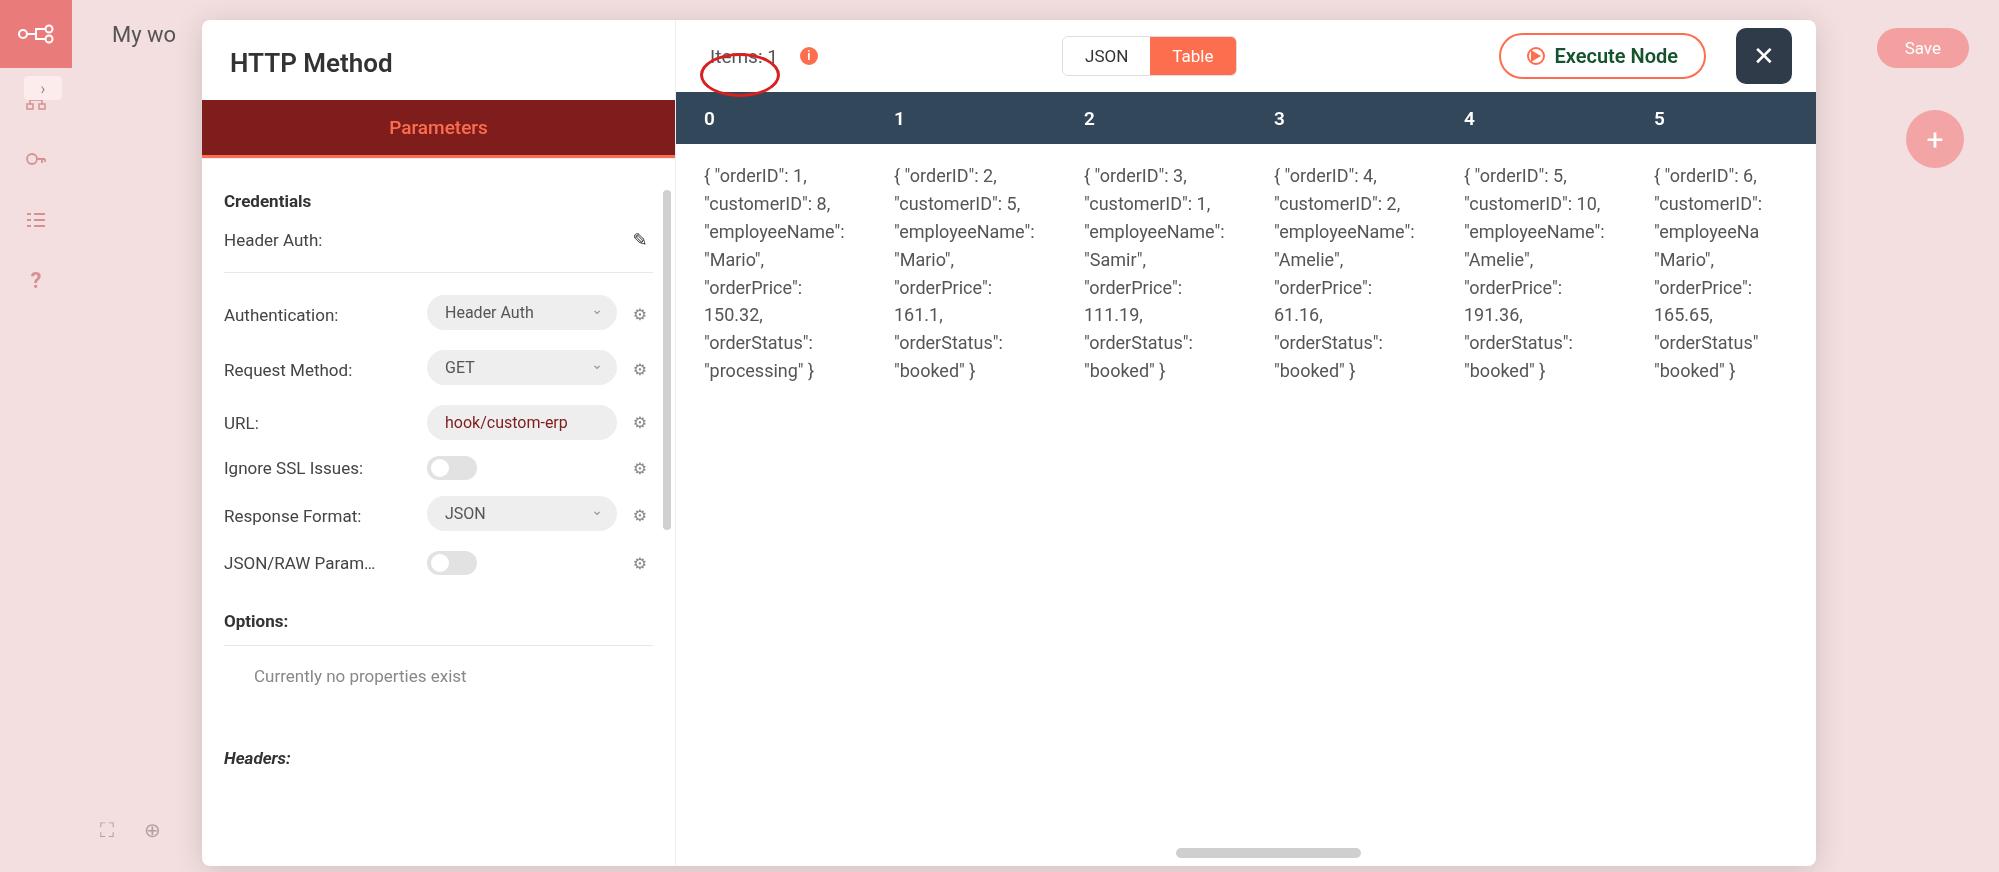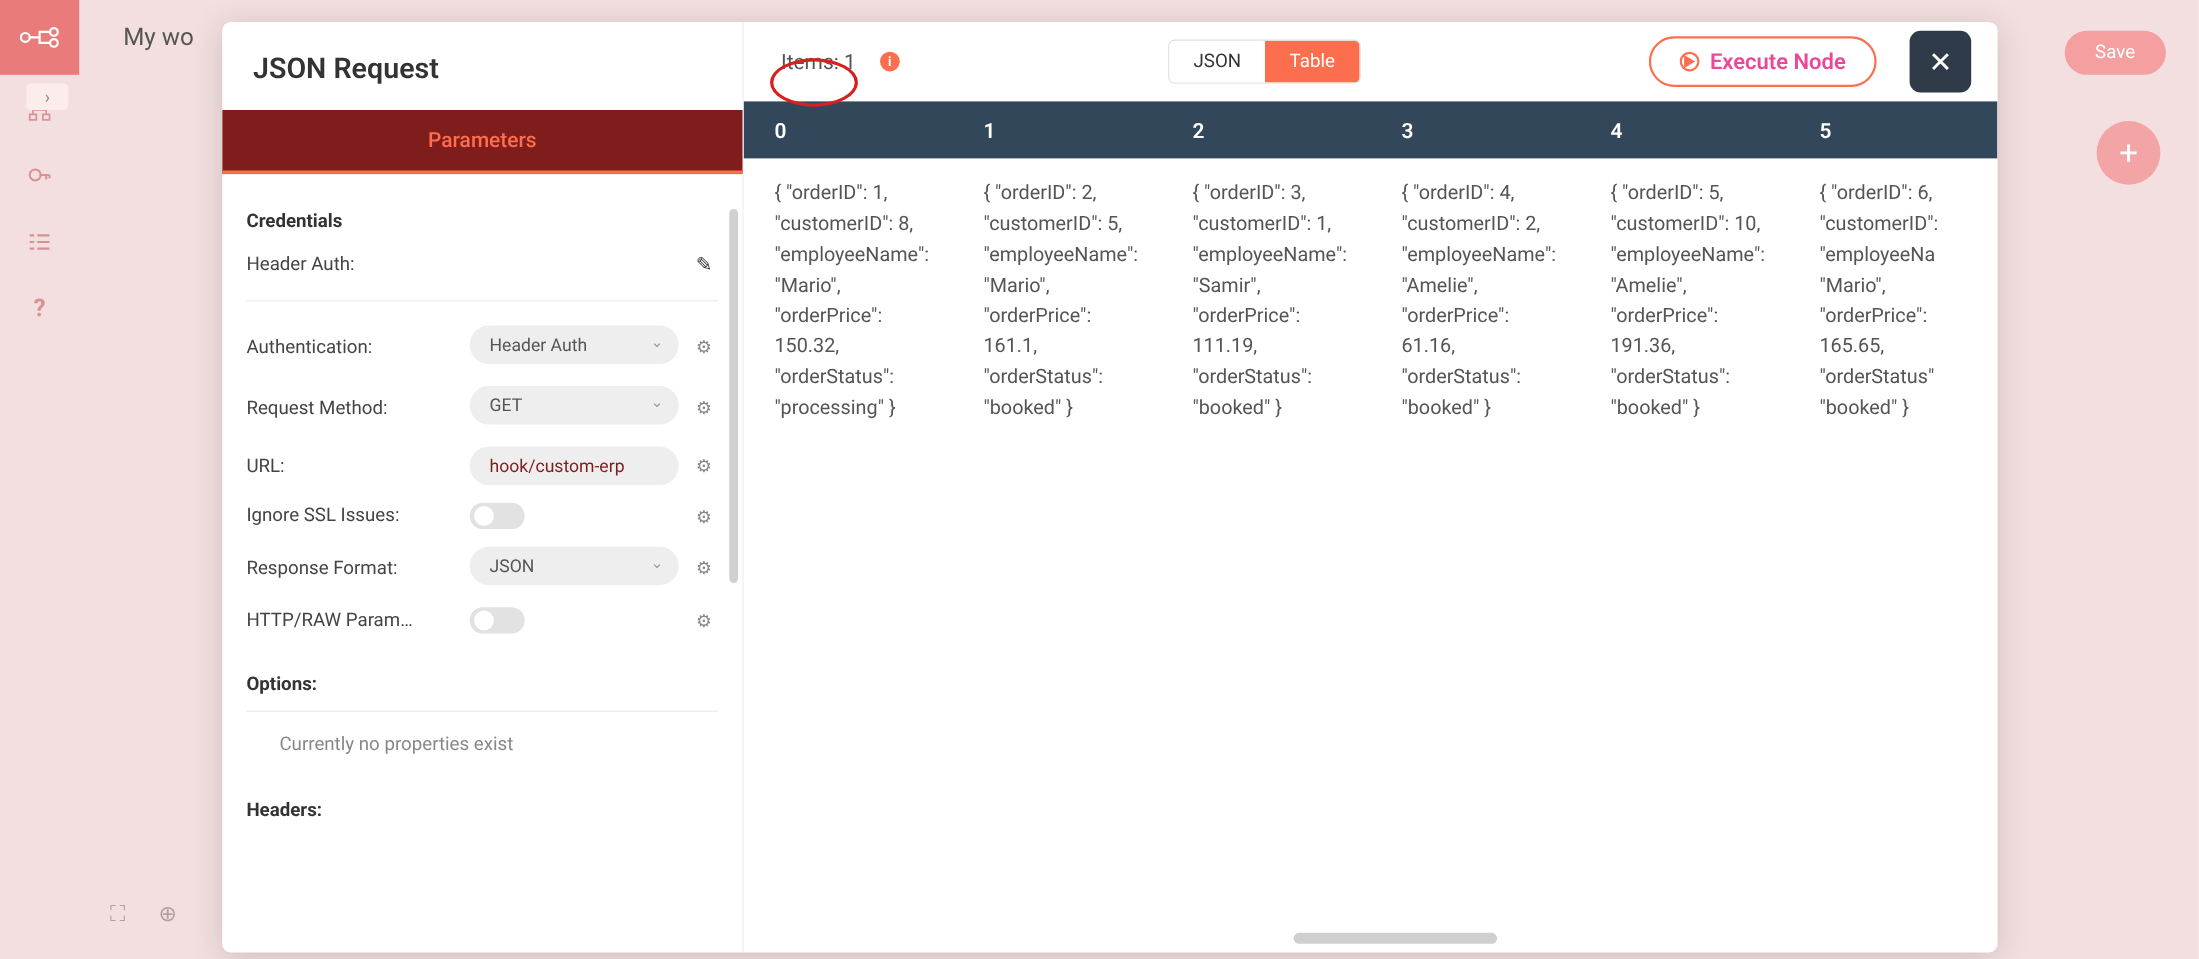--- a/index.html
+++ b/index.html
@@ -57,21 +57,21 @@
 
 
 .data-panel { flex: 1; display: flex; flex-direction: column; position: relative; }
 .data-header { height: 72px; display: flex; align-items: center; padding: 0 24px; gap: 12px; }
 .items-label { font-size: 19px; color: #555; display: flex; align-items: center; gap: 8px; text-align: center; }
 .items-circle { position: absolute; left: 0; top: 14px; width: 80px; height: 44px; border: 3px solid #d92020; border-radius: 50%; pointer-events: none; }
 .info-dot { width: 18px; height: 18px; background: #fd6e4e; border-radius: 50%; color: #fff; font-size: 12px; display: flex; align-items: center; justify-content: center; font-weight: bold; }
 .view-toggle { margin-left: auto; margin-right: 250px; display: flex; border: 1px solid #ddd; border-radius: 6px; overflow: hidden; }
 .view-btn { padding: 9px 22px; font-size: 17px; background: #fff; color: #333; border: none; cursor: pointer; }
 .view-btn.active { background: #fd6e4e; color: #fff; }
-.execute-btn { border: 2px solid #fd6e4e; color: #ec4899; background: #fff; padding: 9px 26px; border-radius: 24px; font-size: 20px; font-weight: 600; display: flex; align-items: center; gap: 10px; }
+.execute-btn { border: 2px solid #fd6e4e; color: #14532d; background: #fff; padding: 9px 26px; border-radius: 24px; font-size: 20px; font-weight: 600; display: flex; align-items: center; gap: 10px; }
 .execute-btn .play { width: 0; height: 0; border-left: 10px solid #fd6e4e; border-top: 6px solid transparent; border-bottom: 6px solid transparent; }
 
 .close-box { width: 56px; height: 56px; background: #2f3b48; border-radius: 10px; display: flex; align-items: center; justify-content: center; color: #fff; font-size: 26px; margin-left: 18px; cursor: pointer; }
 
 
 .data-table { flex: 1; overflow: auto; }
 .table-head { display: flex; background: #33475b; color: #fff; height: 52px; align-items: center; font-size: 19px; font-weight: 600; }
 .table-head .col { width: 190px; padding-left: 28px; flex-shrink: 0; }
 .table-body { display: flex; }
 .table-body .col { width: 190px; padding: 18px 14px 18px 28px; font-size: 18px; color: #555; line-height: 1.55; flex-shrink: 0; word-break: break-word; }
@@ -122,21 +122,21 @@
 
 <div class="add-node-fab">+</div>
 
 <div class="bottom-tools">
   <span>⛶</span>
   <span>⊕</span>
 </div>
 
 <div class="modal">
   <div class="config-panel">
-    <div class="panel-title">JSON Request</div>
+    <div class="panel-title">HTTP Method</div>
     <div class="tabs">
       <div class="tab active">Parameters</div>
     </div>
     <div class="config-scroll">
       <div class="section-header">Credentials</div>
       <div class="field-row">
         <div class="field-label">Header Auth:</div>
         <div class="pencil-icon">✎</div>
       </div>
       <div class="divider"></div>
@@ -163,32 +163,32 @@
             <span class="toggle"></span>
           </div>
         <div class="gear-icons">⚙</div>
       </div>
       <div class="field-row">
         <div class="field-label">Response Format:</div>
         <div class="field-control"><div class="dropdown">JSON</div></div>
         <div class="gear-icons">⚙</div>
       </div>
       <div class="field-row">
-        <div class="field-label">HTTP/RAW Param…</div>
+        <div class="field-label">JSON/RAW Param…</div>
         <div class="field-control" style="display:flex;">
             <span class="toggle"></span>
           </div>
         <div class="gear-icons">⚙</div>
       </div>
 
       <div class="section-header" style="margin-top:28px;">Options:</div>
       <div class="divider"></div>
       <div class="no-props">Currently no properties exist</div>
 
-      <div class="section-header" style="margin-top:38px;">Headers:</div>
+      <div class="section-header" style="margin-top:60px;font-style:italic;">Headers:</div>
     </div>
     <div class="scroll-thumb"></div>
   </div>
 
   <div class="data-panel">
     <div class="data-header">
       <div style="position:relative; padding: 6px 10px;">
         <span class="items-label">Items: 1</span>
         <div class="items-circle"></div>
       </div>

